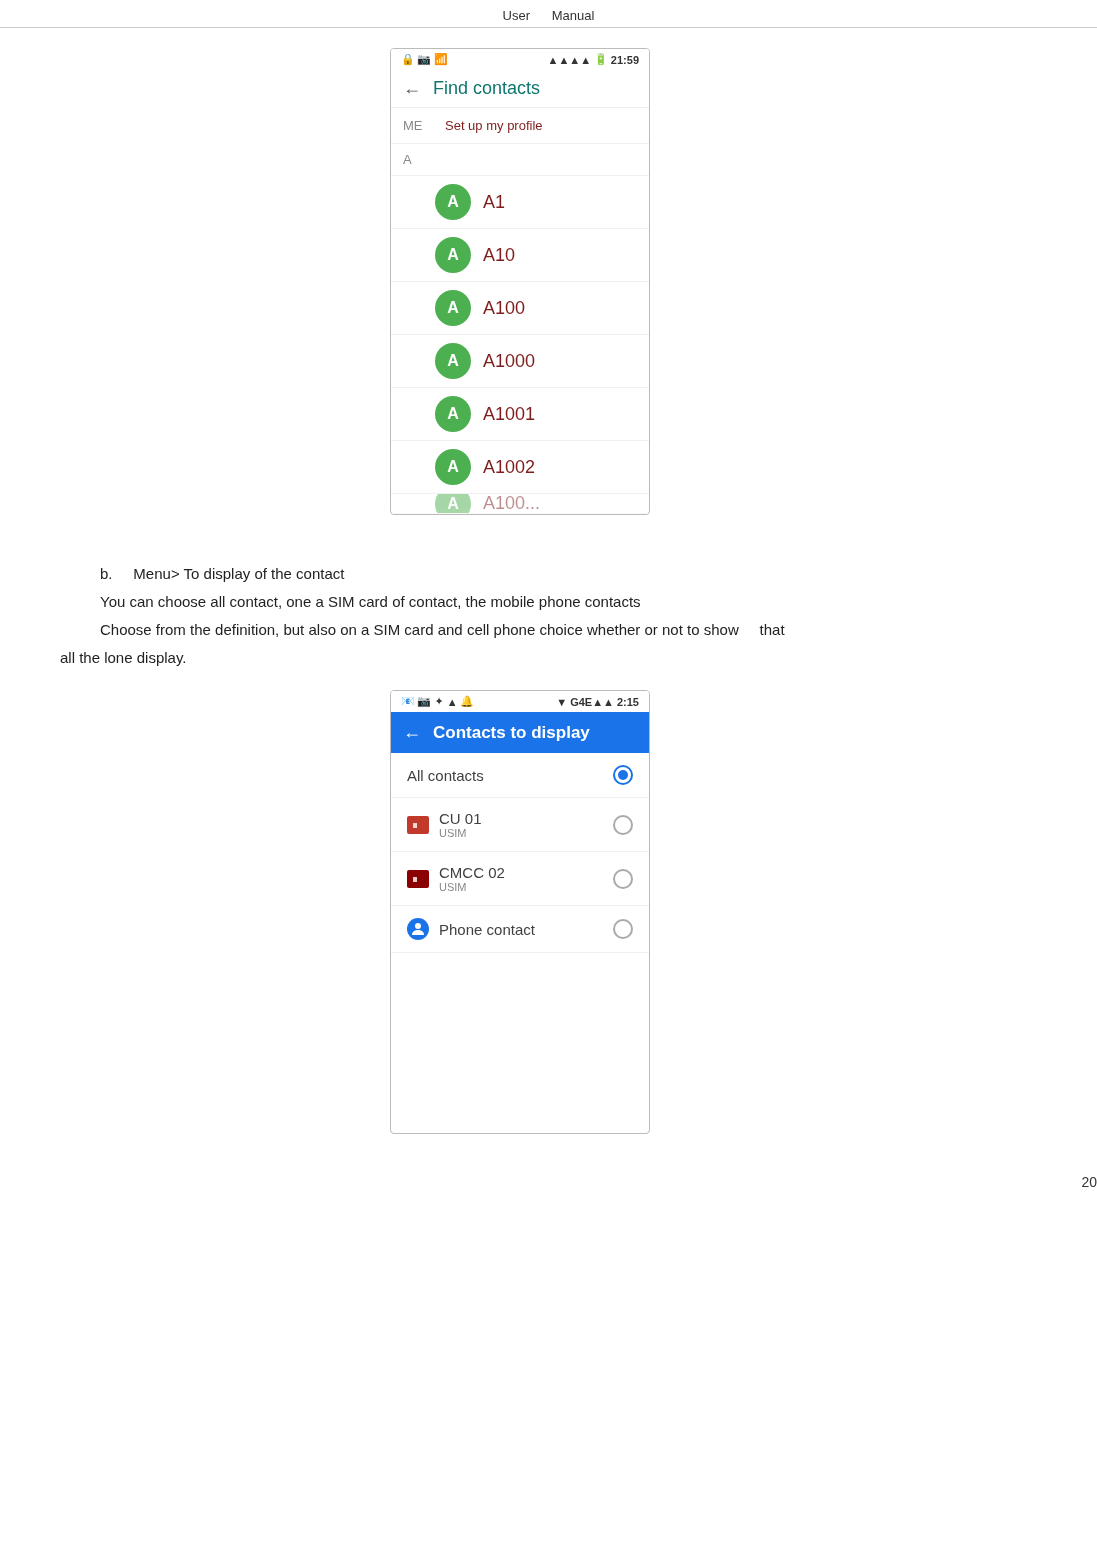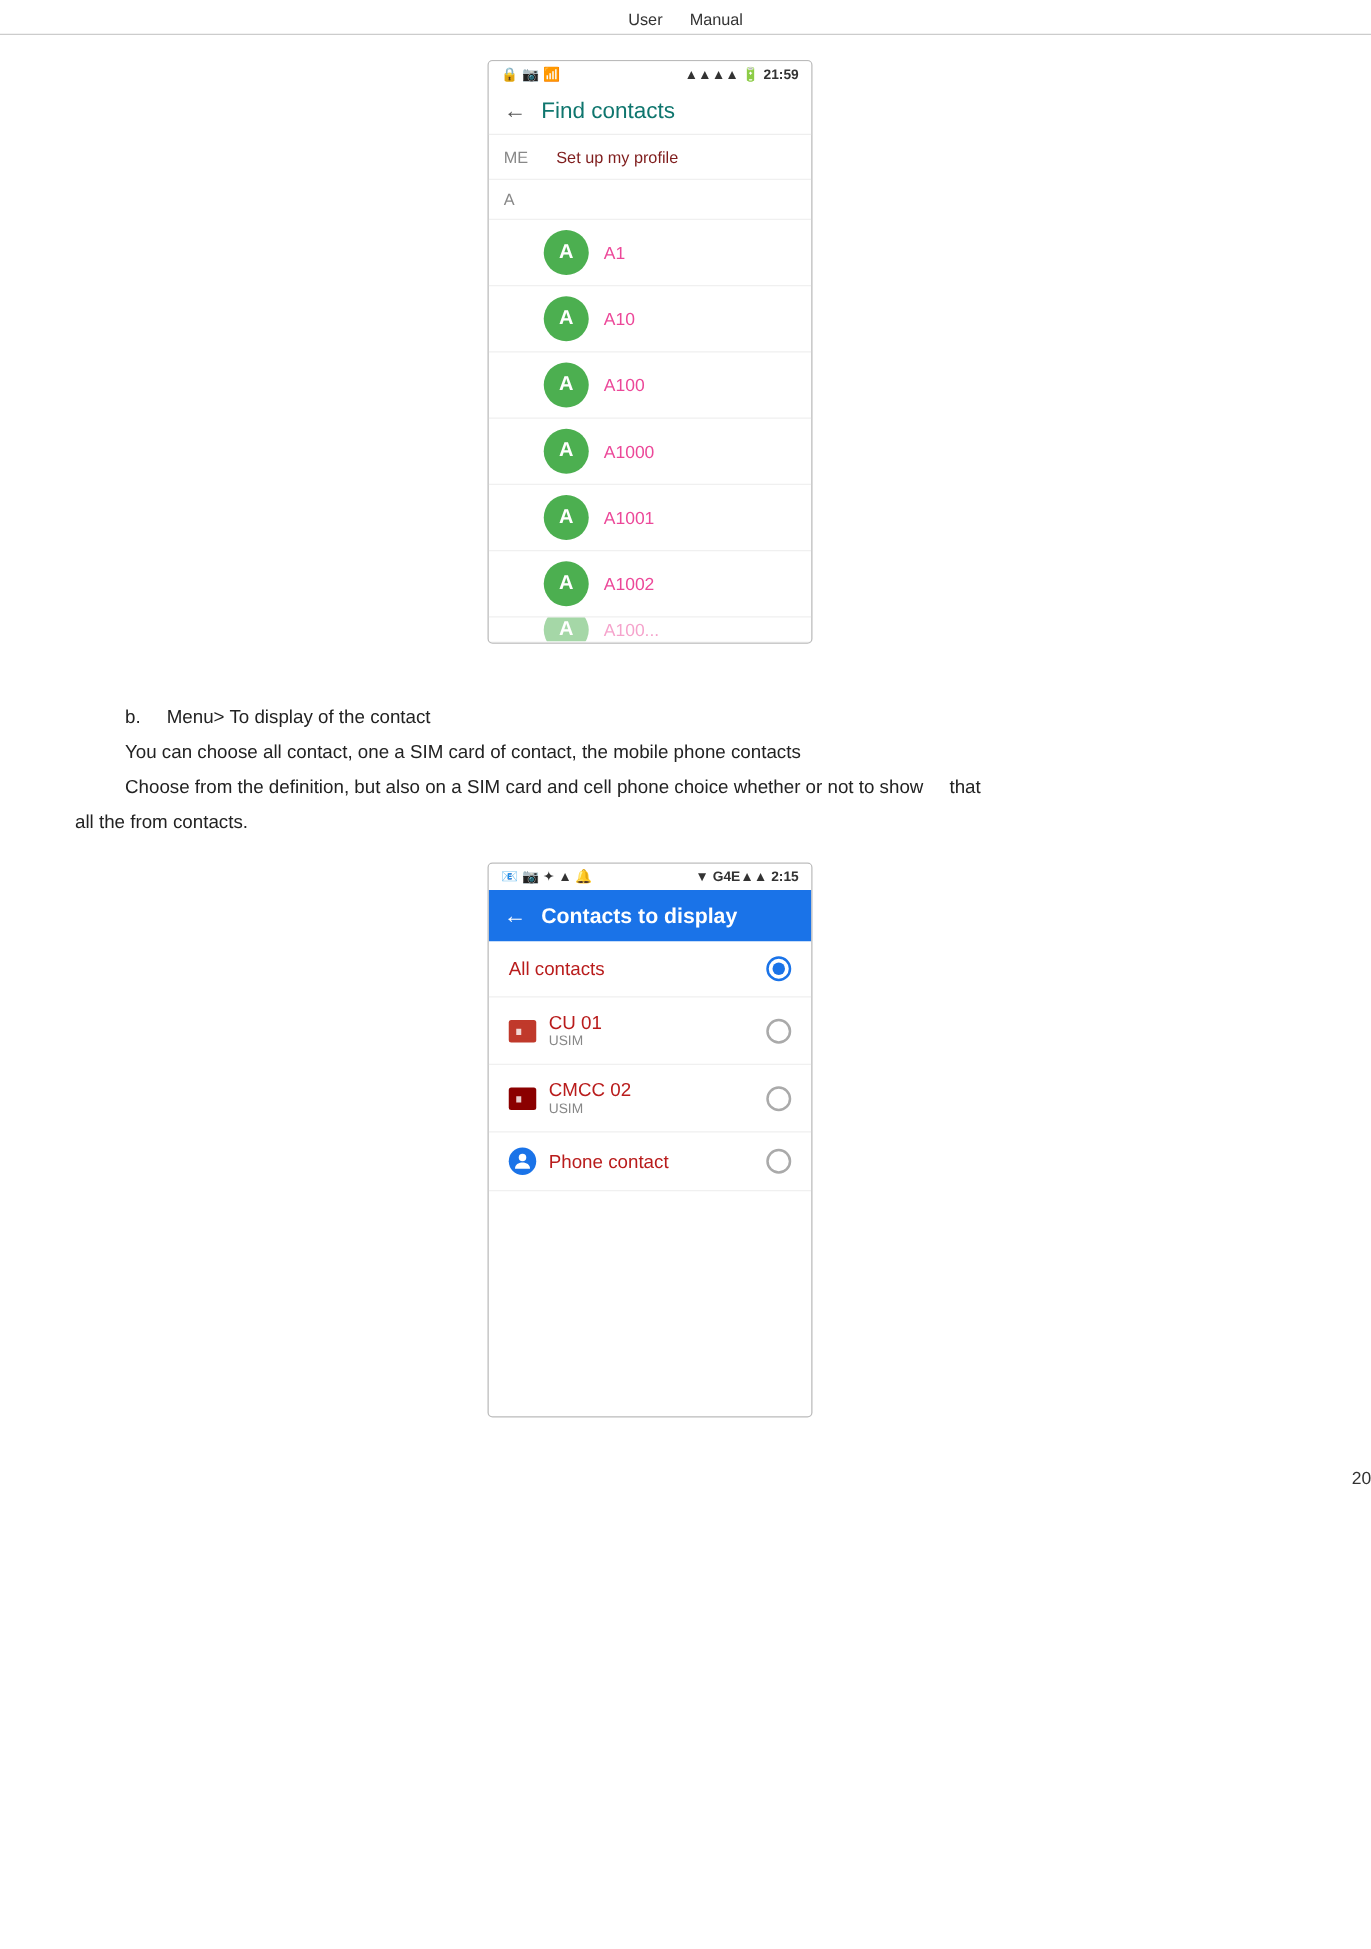--- a/index.html
+++ b/index.html
@@ -101,22 +101,22 @@
       background: #4CAF50;
       color: #fff;
       display: flex;
       align-items: center;
       justify-content: center;
       font-size: 16px;
       font-weight: bold;
       flex-shrink: 0;
     }
     .contact-name {
-      font-size: 14px;
-      color: #ec4899;
+      font-size: 18px;
+      color: #7f1d1d;
     }
 
     .me-row {
       display: flex;
       align-items: center;
       padding: 10px 12px;
       border-bottom: 1px solid #f0f0f0;
       gap: 12px;
     }
     .me-label {
@@ -176,21 +176,21 @@
       padding: 12px 16px;
       border-bottom: 1px solid #f0f0f0;
     }
     .display-option-left {
       display: flex;
       align-items: center;
       gap: 10px;
     }
     .display-option-text {
       font-size: 15px;
-      color: #b91c1c;
+      color: #404040;
     }
     .display-option-sub {
       font-size: 11px;
       color: #888;
     }
 
     
     .radio-filled {
       width: 20px;
       height: 20px;
@@ -346,21 +346,21 @@
       <span>b.</span>
       &nbsp;&nbsp;&nbsp;
       <span>Menu&gt; To display of the contact</span>
     </p>
     <p class="indent">You can choose all contact, one a SIM card of contact, the mobile phone contacts</p>
     <p class="indent">
       <span>Choose from the definition, but also on a SIM card and cell phone choice whether or not to show</span>
       &nbsp;&nbsp;&nbsp;
       <span>that</span>
     </p>
-    <p>all the from contacts.</p>
+    <p>all the lone display.</p>
   </div>
 
   <div class="phone-mockup phone2">
 
     <div class="status-bar">
       <div class="status-bar-left">
         <span>📧</span>
         <span>📷</span>
         <span>✦</span>
         <span>▲</span>

